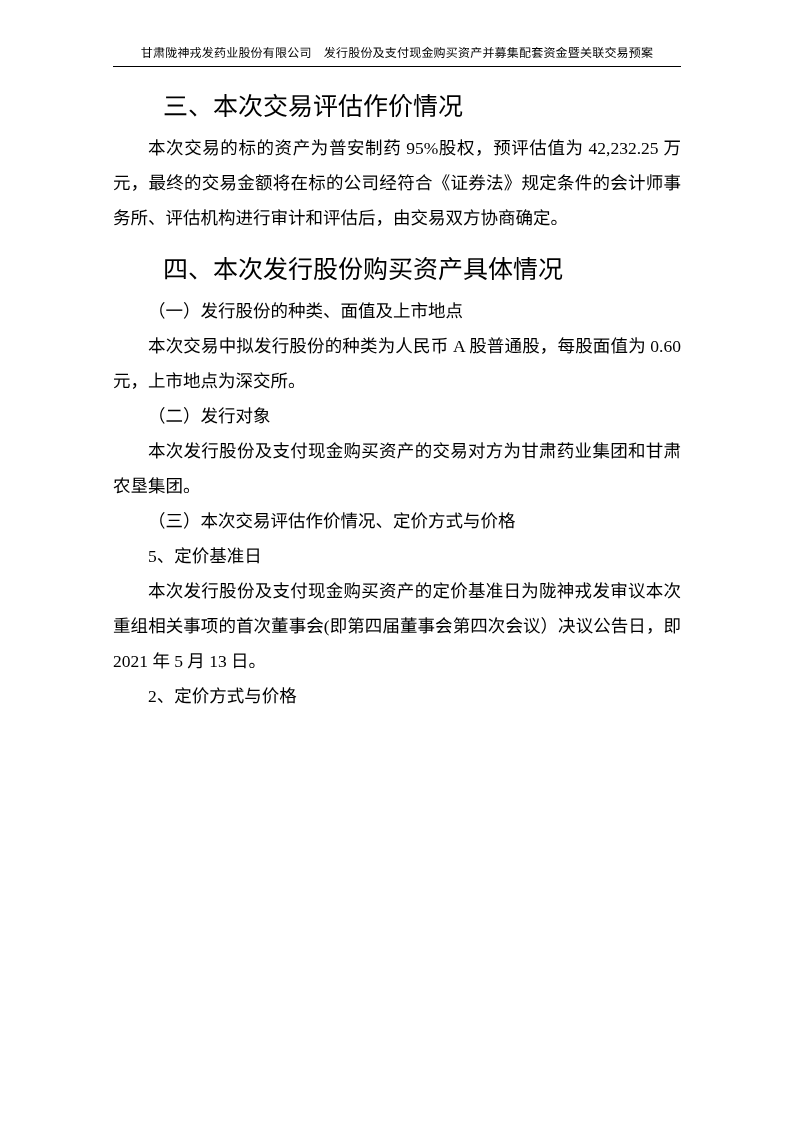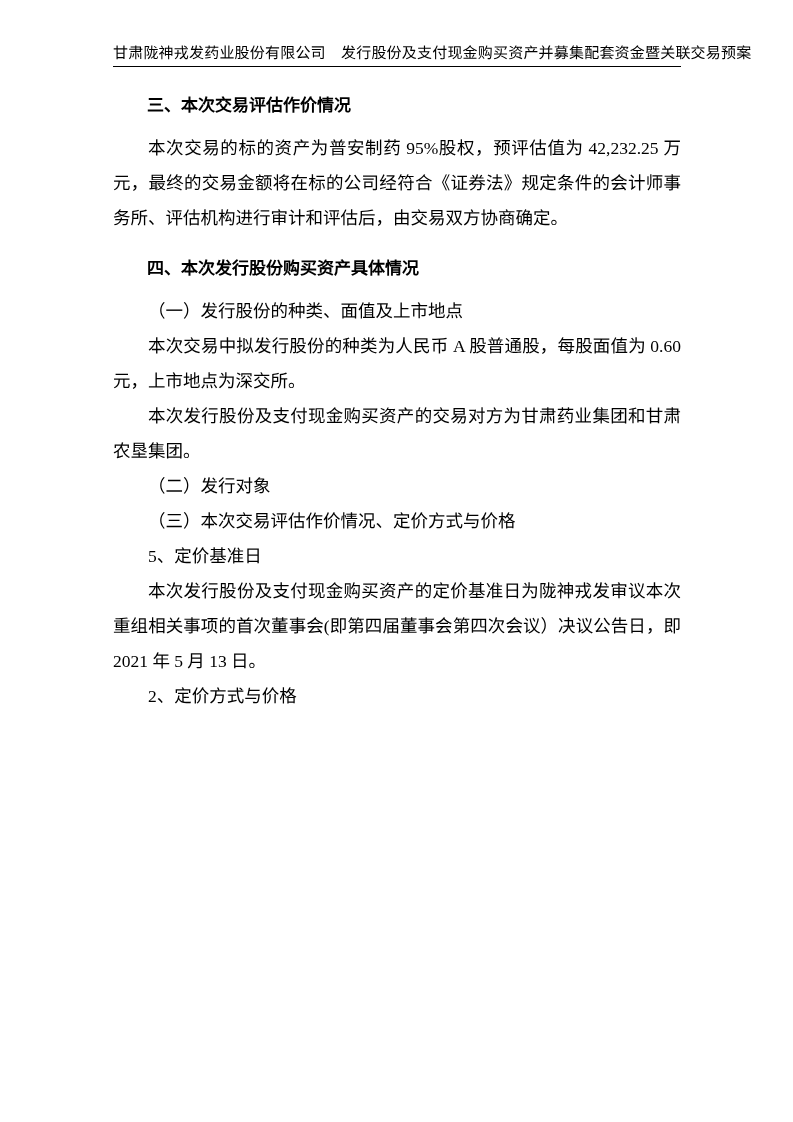--- a/index.html
+++ b/index.html
@@ -19,21 +19,21 @@
     box-sizing: border-box;
     overflow: hidden;
   }
   .content {
     position: absolute;
     left: 113px;
     top: 44px;
     width: 568px;
   }
   .header-line {
-    font-size: 15px;
+    font-size: 12px;
     line-height: 18px;
     color: #000;
     text-align: center;
     white-space: nowrap;
     letter-spacing: 0.2px;
   }
   .header-rule {
     border-bottom: 1px solid #000;
     margin-top: 4px;
     width: 568px;
@@ -47,23 +47,23 @@
     line-height: 35px;
     color: #000;
     text-align: justify;
     text-justify: inter-ideograph;
   }
   p.para {
     text-indent: 2em;
   }
   h2.section {
     margin: 14px 0 6px 0;
-    font-size: 17px;
+    font-size: 25px;
     line-height: 38px;
-    font-weight: bold;
+    font-weight: normal;
     text-indent: 2em;
     color: #000;
     font-family: "Liberation Sans", "DejaVu Sans", sans-serif;
   }
 </style>
 </head>
 <body>
 
 <div class="page">
   <div class="content">
@@ -78,23 +78,23 @@
 
       <p class="para">本次交易的标的资产为普安制药 95%股权，预评估值为 42,232.25 万元，最终的交易金额将在标的公司经符合《证券法》规定条件的会计师事务所、评估机构进行审计和评估后，由交易双方协商确定。</p>
 
 
       <h2 class="section">四、本次发行股份购买资产具体情况</h2>
 
       <p class="para">（一）发行股份的种类、面值及上市地点</p>
 
       <p class="para">本次交易中拟发行股份的种类为人民币 A 股普通股，每股面值为 0.60 元，上市地点为深交所。</p>
 
+      <p class="para">（二）发行对象</p>
+
       <p class="para">本次发行股份及支付现金购买资产的交易对方为甘肃药业集团和甘肃农垦集团。</p>
-
-      <p class="para">（二）发行对象</p>
 
       <p class="para">（三）本次交易评估作价情况、定价方式与价格</p>
 
       <p class="para">5、定价基准日</p>
 
       <p class="para">本次发行股份及支付现金购买资产的定价基准日为陇神戎发审议本次重组相关事项的首次董事会(即第四届董事会第四次会议）决议公告日，即 2021 年 5 月 13 日。</p>
 
       <p class="para">2、定价方式与价格</p>
 
 

